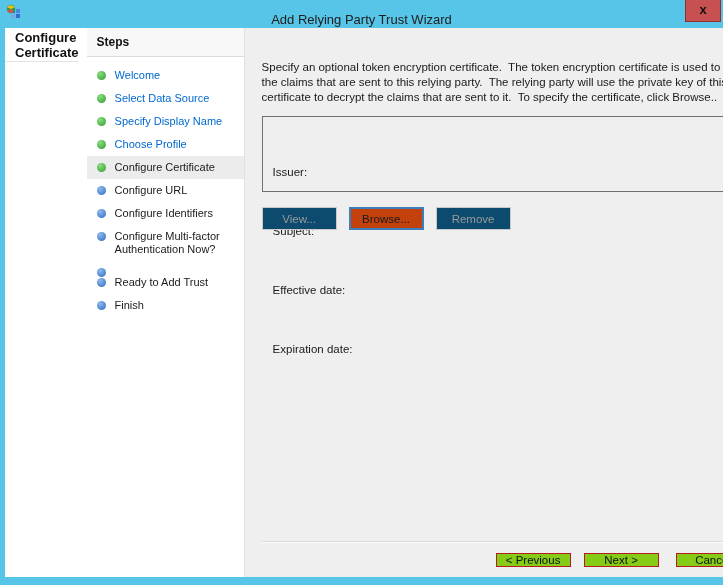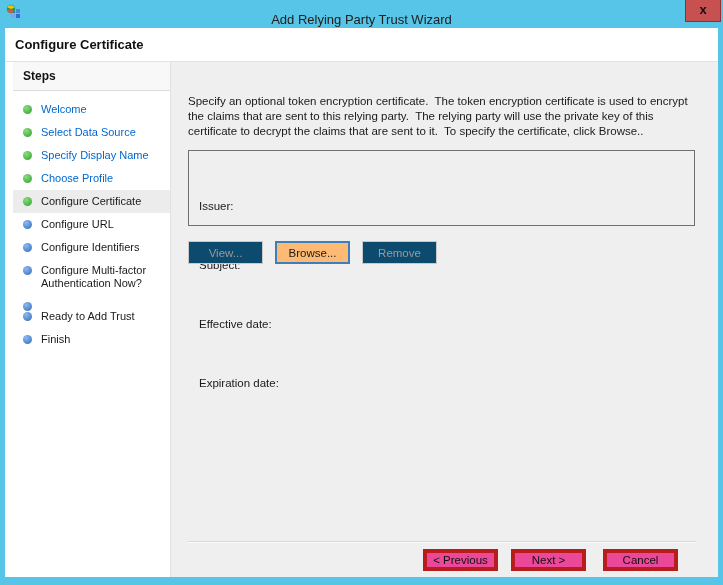--- a/index.html
+++ b/index.html
@@ -10,21 +10,21 @@
 
   
   .titlebar { position:relative; height:39px; background:#56c5e8; display:flex; align-items:center; }
   .titlebar-icon { position:absolute; left:5px; top:4px; width:18px; height:18px; }
   .title-text { width:100%; text-align:center; font-size:13px; color:#202020; }
   .close-btn { position:absolute; top:0; right:2px; width:36px; height:22px;
                background:#c75050; border:1px solid #8f2f2f; border-top:none;
                color:#111; font-weight:bold; font-size:13px; line-height:20px; text-align:center; cursor:pointer; }
 
   
-  .client { position:absolute; left:5px; right:5px; top:28px; bottom:8px; background:#fff; display:flex; flex-direction:column; }
+  .client { position:absolute; left:5px; right:5px; top:28px; bottom:8px; background:#fff; display:flex; flex-direction:row; }
 
   .header-band { height:34px; background:#fff; border-bottom:1px solid #e3e3e3; display:flex; align-items:center; padding-left:10px; }
   .header-title { font-size:13px; font-weight:bold; color:#111; }
 
   .content { flex:1; display:flex; min-height:0; }
 
   
   .sidebar { width:166px; background:#fff; border-right:1px solid #e1e1e1; display:flex; flex-direction:column;padding-left:8px; }
   .steps-heading { height:29px; background:#f8f8f8; border-bottom:1px solid #dcdcdc; display:flex; align-items:center;
                    padding-left:10px; font-size:12px; font-weight:bold; color:#111; }
@@ -39,27 +39,27 @@
   .step-upcoming .bullet { background:radial-gradient(circle at 35% 30%, #8fb9ec, #2b6bc0); }
 
   
   .main { flex:1; background:#efefef; display:flex; flex-direction:column; padding:32px 22px 0 17px; }
   .description { width:506px; line-height:15px; white-space:pre-wrap; color:#1a1a1a; }
   .cert-box { margin-top:11px; width:507px; height:76px; border:1px solid #707070; background:#efefef; padding:7px 10px 0 10px; }
   .cert-row { height:18px; line-height:14px;margin-top:41px; }
   .cert-actions { margin-top:15px; display:flex; gap:12px; }
   .btn { height:23px; min-width:75px; font-family:inherit; font-size:11.5px; text-align:center; cursor:pointer; }
   .btn-disabled { background:#0c4a6e; border:1px solid #c9c9c9; color:#9a9a9a; cursor:default; }
-  .btn-default { background:#fdba74; border:2px solid #3d7ebb; color:#1a1a1a; }
+  .btn-default { background:#c2410c; border:2px solid #3d7ebb; color:#1a1a1a; }
 
   
   .footer { margin-top:auto; }
   .footer-sep { border-top:1px solid #d9d9d9; border-bottom:1px solid #fbfbfb; }
   .footer-buttons { height:34px; display:flex; align-items:center; justify-content:flex-end; padding-right:18px; }
-  .btn-footer { height:22px; background:#ec4899; border:4px solid #b91c1c; color:#111; }
+  .btn-footer { height:14px; background:#84cc16; border:1px solid #b91c1c; color:#111; }
   .btn-prev { width:75px; margin-right:13px; }
   .btn-next { width:64px; margin-right:17px; }
   .btn-cancel { width:74px; }
 </style>
 </head>
 <body>
 
 <div class="window">
 
   <div class="titlebar">

